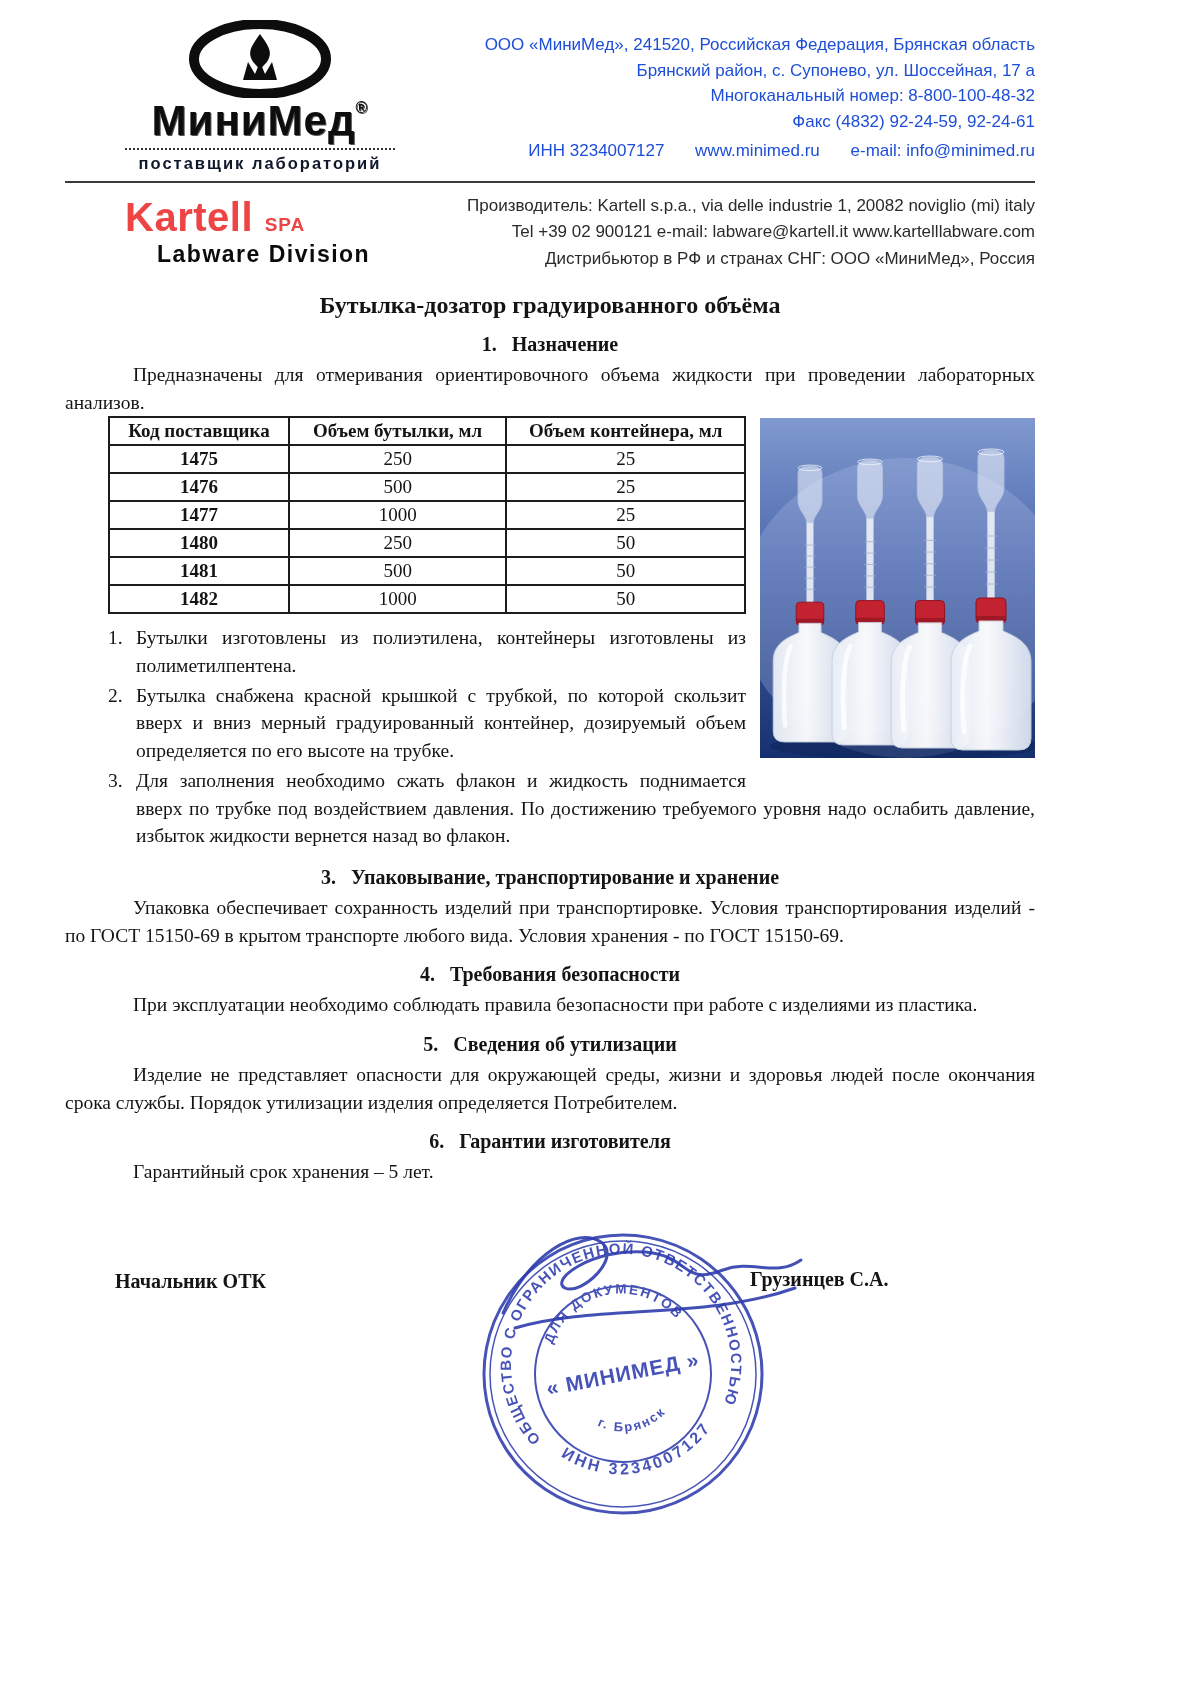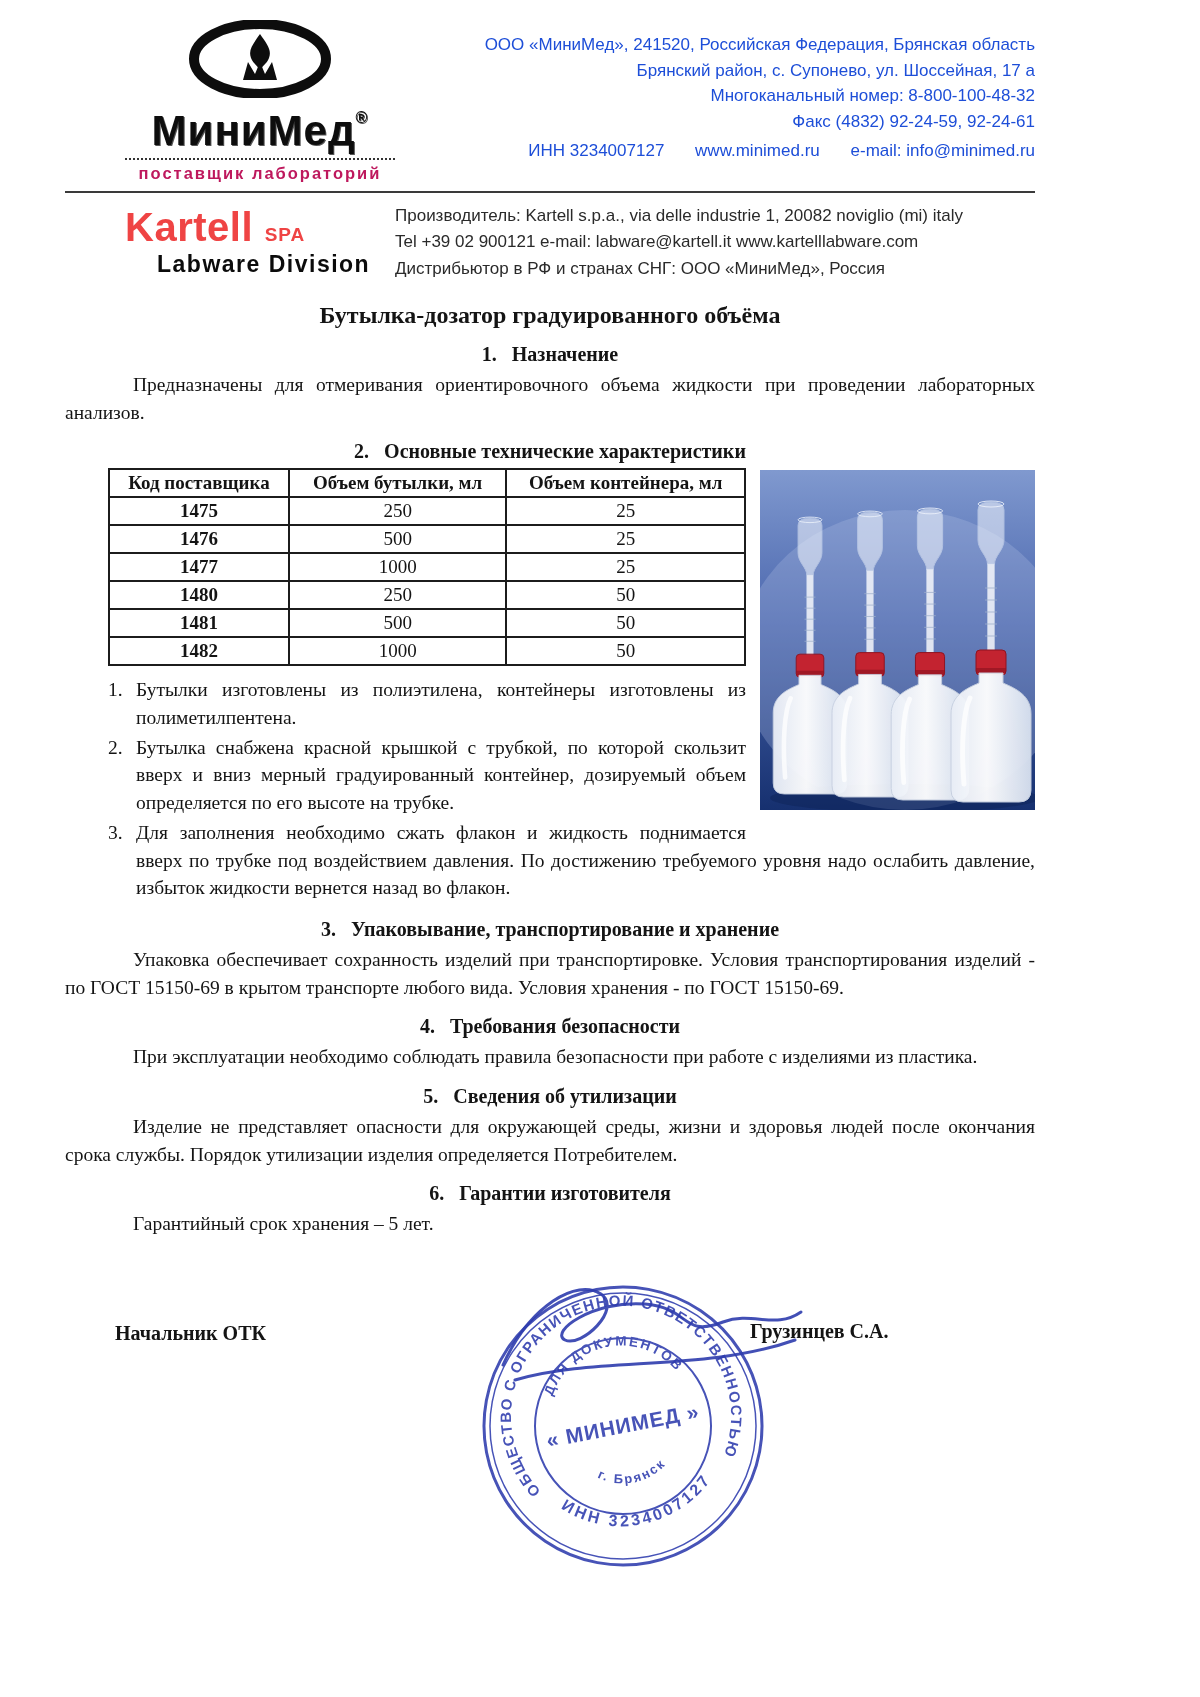--- a/index.html
+++ b/index.html
@@ -10,44 +10,44 @@
     padding-top:20px; overflow:hidden;
   }
   .content { margin:0 165px 0 65px; }
 
   
   .header { display:flex; align-items:flex-start; }
   .logo-block { width:330px; text-align:center; padding-left:60px; flex:0 0 auto; }
   .logo-emblem { display:block; margin:0 auto; }
   .logo-text {
     font-family:"Liberation Sans", sans-serif; font-weight:900; font-size:42px;
-    letter-spacing:1px; color:#0d0d0d; line-height:1.0; margin-top:12px;
+    letter-spacing:1px; color:#0d0d0d; line-height:1.0; margin-top:2px;
     text-shadow:1px 1px 0 #555;
   }
   .logo-text sup { font-size:16px; font-weight:700; vertical-align:top; }
   .logo-tagline {
     font-family:"Liberation Sans", sans-serif; font-weight:800; font-size:16.5px;
-    letter-spacing:2px; color:#be185d; margin-top:6px; border-top:2px dotted #333; padding-top:4px;
+    letter-spacing:2px; color:#0f172a; margin-top:6px; border-top:2px dotted #333; padding-top:4px;
   }
   .contact {
     flex:1; text-align:right; font-family:"Liberation Sans", sans-serif;
     font-size:17px; line-height:1.5; color:#1d4ed8; padding-top:12px;
   }
   .inn-row { margin-top:4px; }
   .inn-row span { margin-left:26px; }
 
   .rule { border:none; border-top:2px solid #3a3a3a; margin:8px 0 0 0; }
 
   
   .kartell-row { display:flex; align-items:center; padding:10px 0 12px 0; }
   .kartell-logo { width:330px; padding-left:60px; flex:0 0 auto; font-family:"Liberation Sans", sans-serif; }
   .kartell-name { font-size:40px; font-weight:900; letter-spacing:0.5px; line-height:1.0; color:#ef4444; }
   .kartell-name .spa { font-size:19px; font-weight:800; letter-spacing:1px; }
   .kartell-div { font-size:23px; font-weight:800; letter-spacing:1.5px; margin-top:4px; color:#0b0b0b;margin-left:32px; }
-  .mfr-lines { flex:1; font-family:"Liberation Sans", sans-serif; font-size:17px; line-height:1.55; color:#2a2a2a; }
+  .mfr-lines { flex:1; text-align:right; font-family:"Liberation Sans", sans-serif; font-size:17px; line-height:1.55; color:#2a2a2a; }
 
   
   .bars { display:flex; align-items:center; margin:8px 0 2px 0; }
   .bar { flex:1; height:17px; background:#0e0e0e; }
   .bar-text { padding:0 28px; font-weight:bold; font-size:21px; white-space:pre; }
 
   .product-title { text-align:center; font-size:24px; font-weight:bold; margin:8px 0 4px 0; }
 
   .sec-h { text-align:center; font-size:20px; font-weight:bold; margin:14px 0 5px 0; white-space:pre-wrap; }
   .body { font-size:19.5px; line-height:1.42; text-align:justify; }
@@ -119,21 +119,20 @@
         <div>Дистрибьютор в РФ и странах СНГ: ООО «МиниМед», Россия</div>
       </div>
     </div>
 
 
     <div class="product-title">Бутылка-дозатор градуированного объёма</div>
 
     <div class="sec-h">1.   Назначение</div>
     <p class="body ind">Предназначены для отмеривания ориентировочного объема жидкости при проведении лабораторных анализов.</p>
 
-    <div class="sec-h">2.   Основные технические характеристики</div>
 
     <div class="spec-area">
       <div class="photo">
         <svg width="275" height="340" viewBox="0 0 275 340">
           <defs>
             <linearGradient id="bg" x1="0" y1="0" x2="0" y2="1">
               <stop offset="0" stop-color="#849cf"></stop>
               <stop offset="0" stop-color="#8099cf"></stop>
               <stop offset="0.45" stop-color="#4a66ad"></stop>
               <stop offset="1" stop-color="#16306f"></stop>

